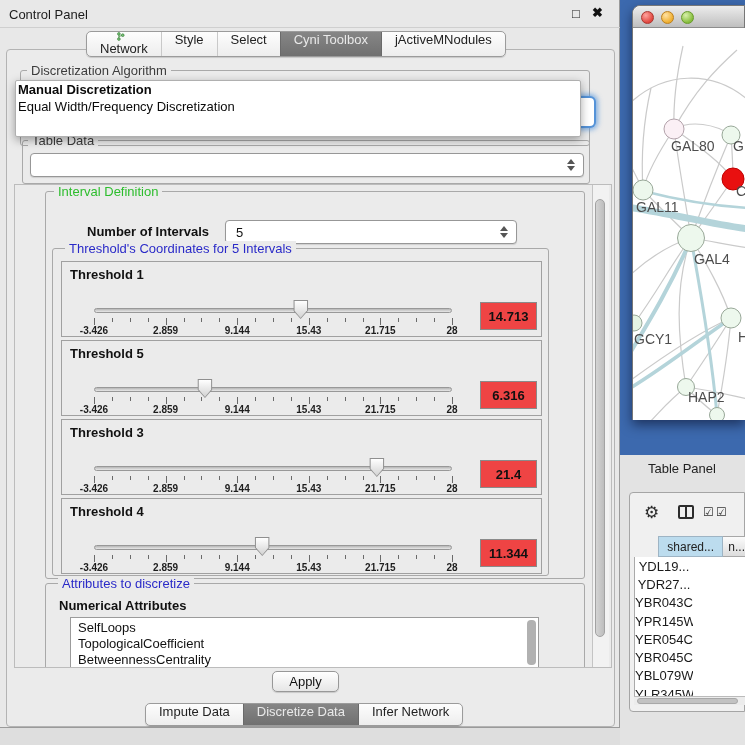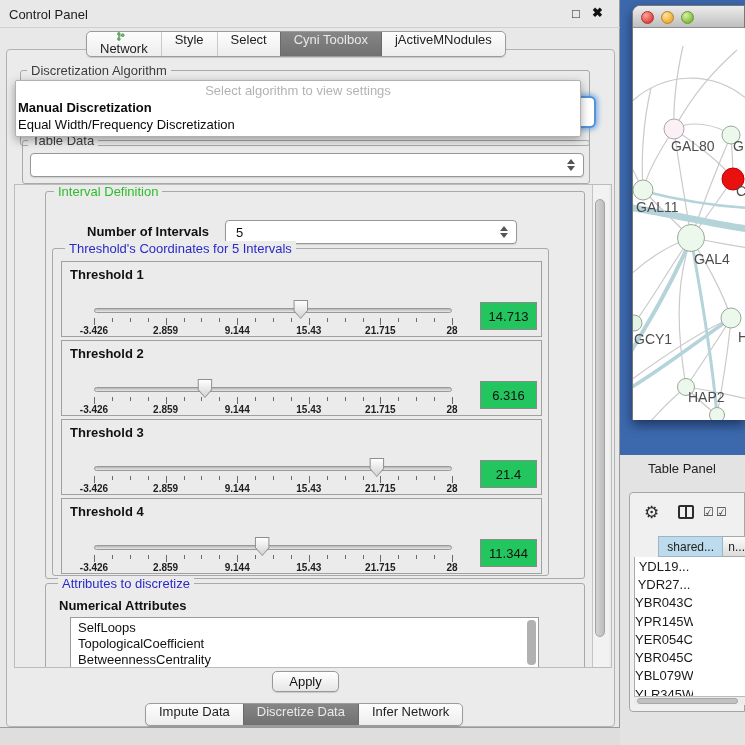--- a/index.html
+++ b/index.html
@@ -67,21 +67,21 @@
   .trackzone { position:absolute; left:32px; top:46px; width:358px; height:6px; }
   .track { position:absolute; left:0; top:0; width:358px; height:5px; background:linear-gradient(#b6b6b6,#e8e8e8); border:1px solid #989898; border-radius:3px; }
   .thumb-wrap { position:absolute; top:-8px; width:15px; height:19px; transform:translateX(-50%); }
   .thumb-outer { width:100%; height:100%; background:#8f8f8f; clip-path:polygon(0 0,100% 0,100% 55%,50% 100%,0 55%); }
   .thumb-inner { position:absolute; left:1px; top:1px; right:1px; bottom:1px; background:linear-gradient(#ffffff,#d2d2d2); clip-path:polygon(0 0,100% 0,100% 55%,50% 100%,0 55%); }
   .tick-marks { position:absolute; left:32px; top:56px; width:358px; height:8px; }
   .tick-marks i { position:absolute; top:0; width:1px; height:4px; background:#6a6a6a; }
   .tick-marks i.major { height:7px; }
   .tick-labels { position:absolute; left:32px; top:63px; width:358px; height:12px; }
   .tick-labels span { position:absolute; transform:translateX(-50%); font-size:10px; font-weight:bold; color:#1d1d1d; white-space:nowrap; }
-  .th-value { position:absolute; left:418px; top:40px; width:57px; height:28px; background:#22c55e; border:1px solid #8a8a8a; font-size:13px; color:#111; display:flex; align-items:center; justify-content:center; }
+  .th-value { position:absolute; left:418px; top:40px; width:57px; height:28px; background:#ef4444; border:1px solid #8a8a8a; font-size:13px; color:#111; display:flex; align-items:center; justify-content:center;font-weight:bold; }
 
   
   .attr-label { position:absolute; left:13px; top:14px; font-size:13px; font-weight:bold; color:#111; }
   .attr-list { position:absolute; left:24px; top:33px; width:469px; height:52px; background:#fff; border:1px solid #9b9b9b; overflow:hidden; }
   .list-item { height:16px; line-height:16px; padding-left:7px; font-size:13px; color:#111; white-space:nowrap; }
   .list-item:first-child { margin-top:2px; }
   .attr-vthumb { position:absolute; right:2px; top:2px; width:9px; height:45px; background:#b1b1b1; border-radius:4px; }
 
   .apply-btn { left:272px; top:671px; width:67px; height:21px; background:linear-gradient(#ffffff,#e6e6e6); border:1px solid #989898; border-radius:5px; font-size:13px; color:#111; display:flex; align-items:center; justify-content:center; box-shadow:0 1px 1px rgba(0,0,0,.15); }
 
@@ -165,21 +165,20 @@
   <span class="group-title t-dark" style="left:5px;">Table Data</span>
 </div>
 <div class="combo" style="left:30px; top:153px; width:554px; height:24px;">
   <span class="stepper">
       <i class="up"></i>
       <i class="dn"></i>
     </span>
 </div>
 
 <div class="abs popup">
-  <div class="hint">Select algorithm to view settings</div>
   <div class="opt bold">Manual Discretization</div>
   <div class="opt">Equal Width/Frequency Discretization</div>
 </div>
 
 <div class="abs scrollpane">
 
   <div class="group" style="left:30px; top:6px; width:540px; height:388px;">
     <span class="group-title t-green" style="left:8px;">Interval Definition</span>
     <span class="num-label">Number of Intervals</span>
     <div class="combo num-combo">
@@ -231,21 +230,21 @@
               <span style="left: 20%;">2.859</span>
               <span style="left: 40%;">9.144</span>
               <span style="left: 60%;">15.43</span>
               <span style="left: 80%;">21.715</span>
               <span style="left: 100%;">28</span>
             </div>
     <div class="th-value">14.713</div>
   </div>
 
   <div class="tbox">
-    <span class="th-label">Threshold 2</span>
+    <span class="th-label">Threshold 5</span>
     <div class="trackzone">
       <div class="track"></div>
       <div class="thumb-wrap" style="left: 30.9998%;">
         <div class="thumb-outer">
                   <div class="thumb-inner"></div>
                 </div>
       </div>
     </div>
     <div class="tick-marks">
               <i class="major" style="left: 0%;"></i>

